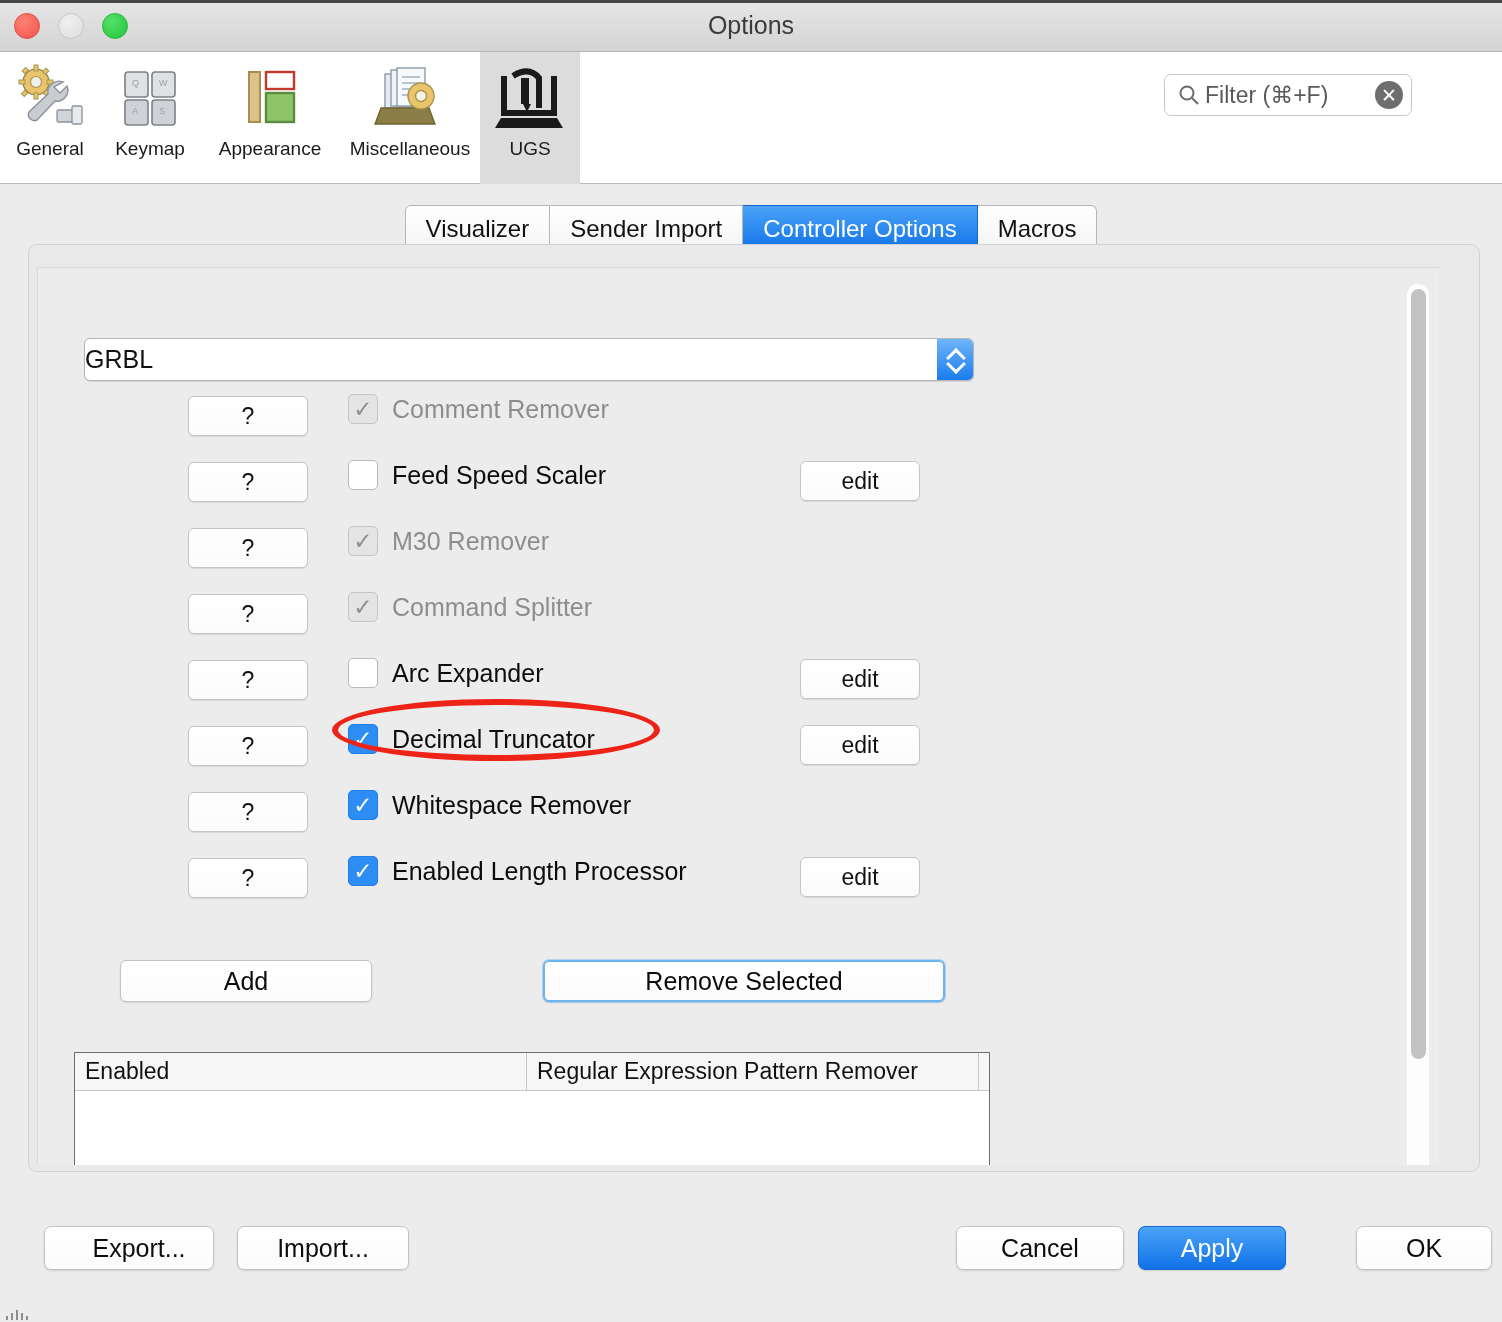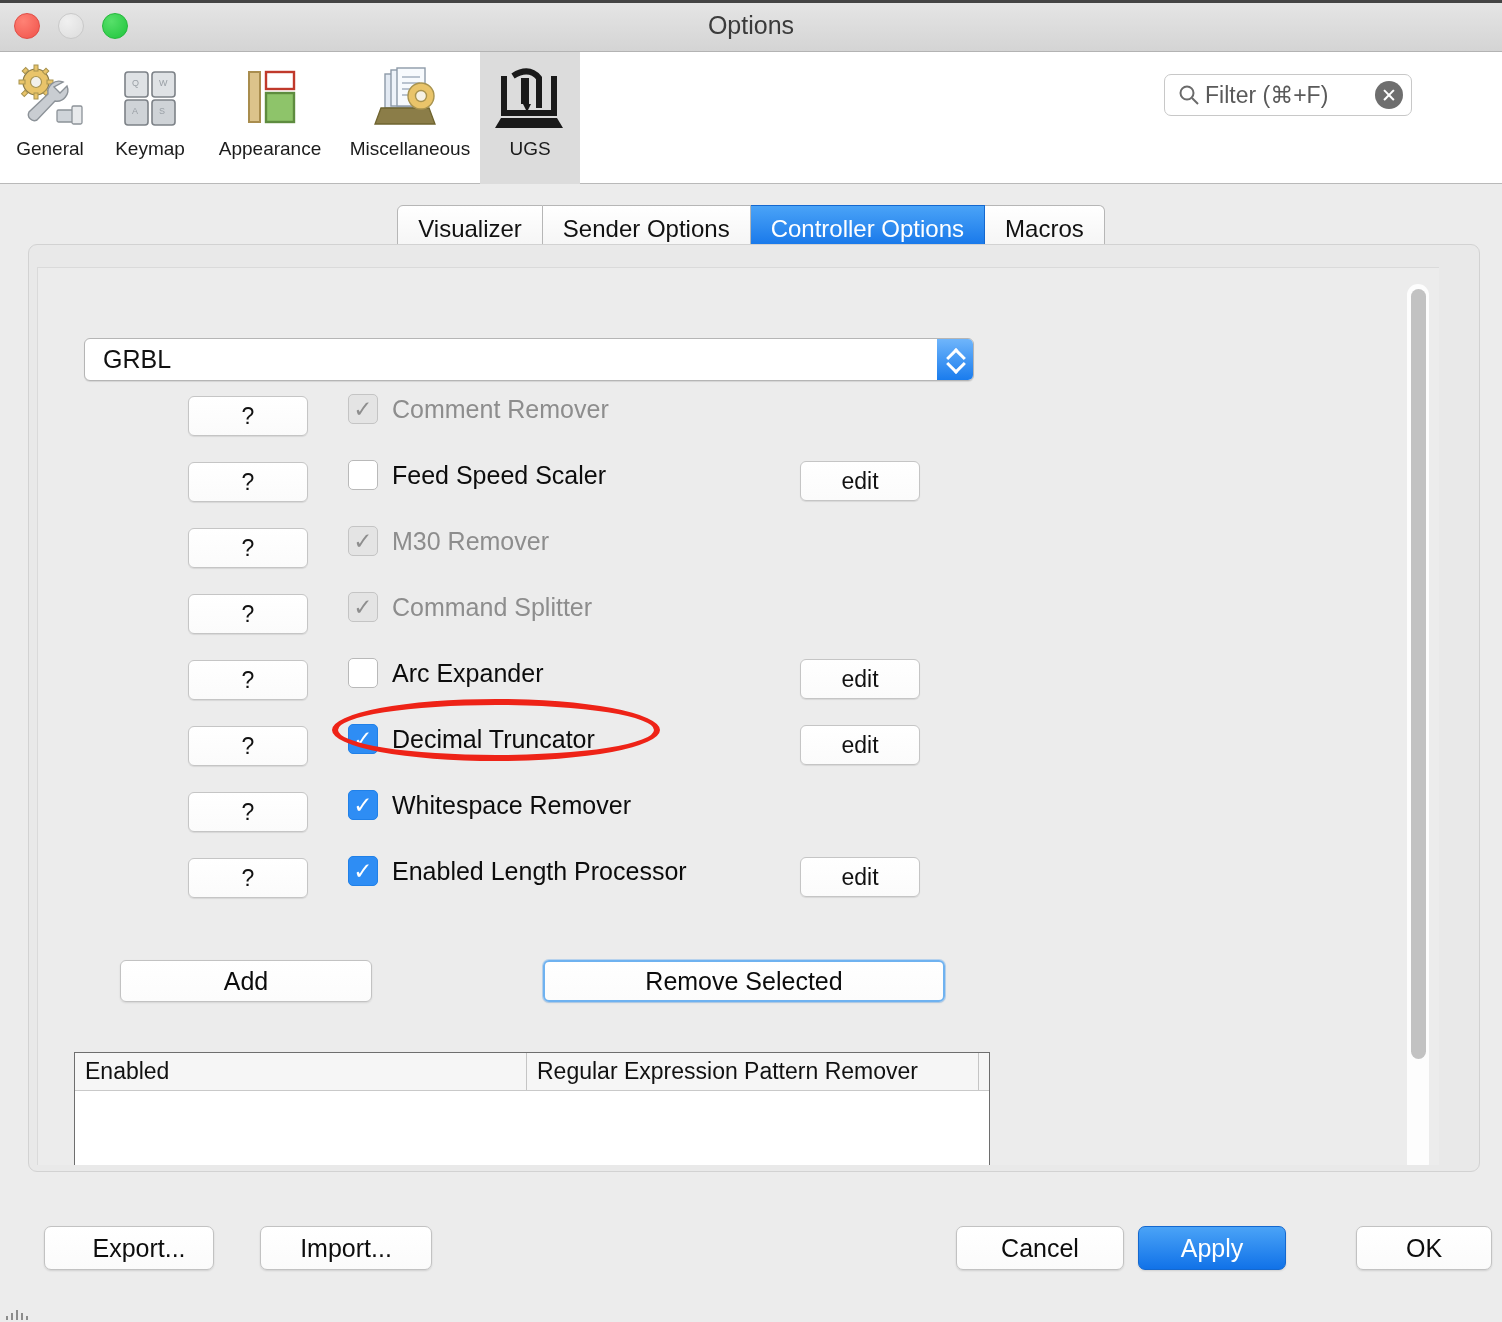--- a/index.html
+++ b/index.html
@@ -109,21 +109,21 @@
     background: #c2c2c2; border-radius: 8px;
   }
 
   
   .combo {
     position: absolute; left: 46px; top: 70px; width: 890px; height: 43px;
     background: #fff; border: 1px solid #b5b5b5; border-radius: 6px;
     display: flex; align-items: center;
     box-shadow: 0 1px 1px rgba(0,0,0,0.10);
   }
-  .combo-value { font-size: 25px; color: #111; padding-left: 18px; flex: 1; }
+  .combo-value { font-size: 25px; color: #111; flex: 1; }
   .combo-stepper {
     width: 36px; height: 41px; margin-right: 0;
     background: linear-gradient(to bottom, #6fb5fb 0%, #1a7ced 100%);
     border-radius: 0 5px 5px 0;
     display: flex; flex-direction: column; align-items: center; justify-content: center;
     color: #fff;
   }
   .chev { width: 16px; height: 9px; position: relative; }
   .chev::after {
     content: ""; position: absolute; left: 2px; top: 0;
@@ -211,21 +211,21 @@
     border: 1px solid #c2c2c2; border-radius: 7px;
     font-size: 25px; color: #0d0d0d;
     display: flex; align-items: center; justify-content: center;
     box-shadow: 0 1px 2px rgba(0,0,0,0.12);
   }
   .bbtn.primary {
     background: linear-gradient(to bottom, #4aa3f7 0%, #1172e8 100%);
     border-color: #1468cf; color: #fff;
   }
   .bbtn.export { left: 44px;  width: 170px; padding-left: 20px; }
-  .bbtn.import { left: 260px; width: 172px; }
+  .bbtn.import { left: 237px; width: 172px; }
   .bbtn.cancel { left: 956px; width: 168px; }
   .bbtn.apply  { left: 1138px; width: 148px; }
   .bbtn.ok     { left: 1320px; width: 136px; margin-left: 36px; }
   .resize-grip { position: absolute; left: 6px; bottom: 2px; width: 26px; height: 10px; }
   .resize-grip i { position: absolute; bottom: 0; width: 2px; background: #8c8c8c; }
 </style>
 </head>
 <body>
 
 <div class="window">
@@ -337,21 +337,21 @@
         <circle cx="10" cy="10" r="6.5" fill="none" stroke="#6a6a6a" stroke-width="2"></circle>
         <line x1="15" y1="15" x2="21" y2="21" stroke="#6a6a6a" stroke-width="2"></line>
       </svg>
       <span class="filter-text">Filter (⌘+F)</span>
       <span class="clear-btn">✕</span>
     </div>
   </div>
 
   <div class="tabrow">
     <div class="tab">Visualizer</div>
-    <div class="tab">Sender Options</div>
+    <div class="tab">Sender Import</div>
     <div class="tab active">Controller Options</div>
     <div class="tab">Macros</div>
   </div>
 
   <div class="panel">
     <div class="panel-inner">
 
       <div class="combo">
         <span class="combo-value">GRBL</span>
         <span class="combo-stepper">

